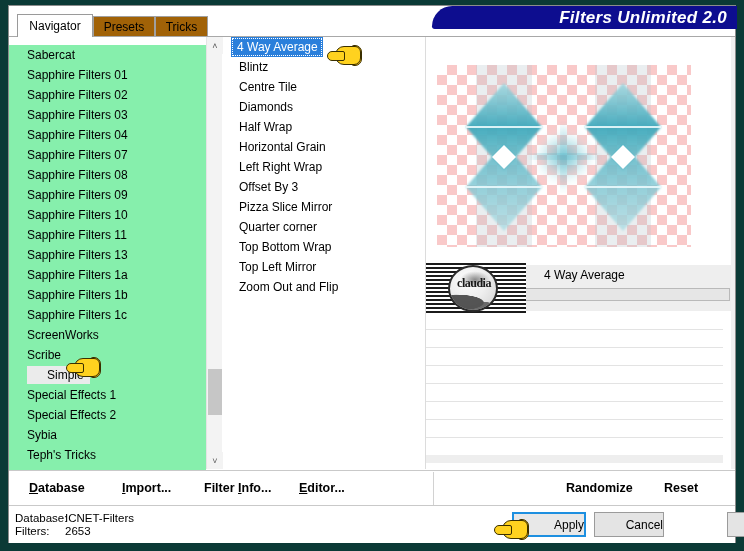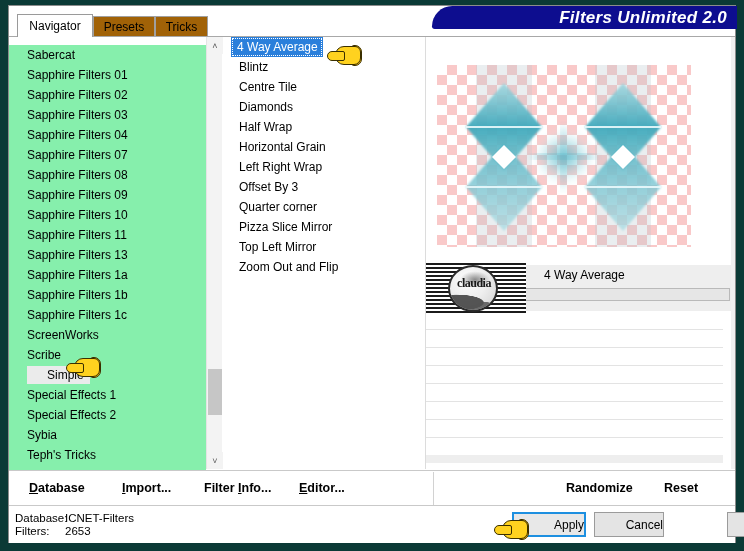--- a/index.html
+++ b/index.html
@@ -280,22 +280,23 @@
       <div class="mitem" style="padding-left:0;">
         <span class="mitem sel" style="padding-left:6px;">4 Way Average</span>
       </div>
       <div class="mitem"><span>Blintz</span></div>
       <div class="mitem"><span>Centre Tile</span></div>
       <div class="mitem"><span>Diamonds</span></div>
       <div class="mitem"><span>Half Wrap</span></div>
       <div class="mitem"><span>Horizontal Grain</span></div>
       <div class="mitem"><span>Left Right Wrap</span></div>
       <div class="mitem"><span>Offset By 3</span></div>
+      <div class="mitem"><span>Pizza Slice Mirror</span></div>
       <div class="mitem"><span>Quarter corner</span></div>
-      <div class="mitem"><span>Pizza Slice Mirror</span></div>
+      <div class="mitem"><span>Top Bottom Wrap</span></div>
       <div class="mitem"><span>Top Left Mirror</span></div>
       <div class="mitem"><span>Zoom Out and Flip</span></div>
     </div>
 
     <div class="hand" style="left:318px;top:6px;">
       <div class="cuff"></div>
         <div class="palm"></div>
         <div class="finger"></div>
     </div>
 

